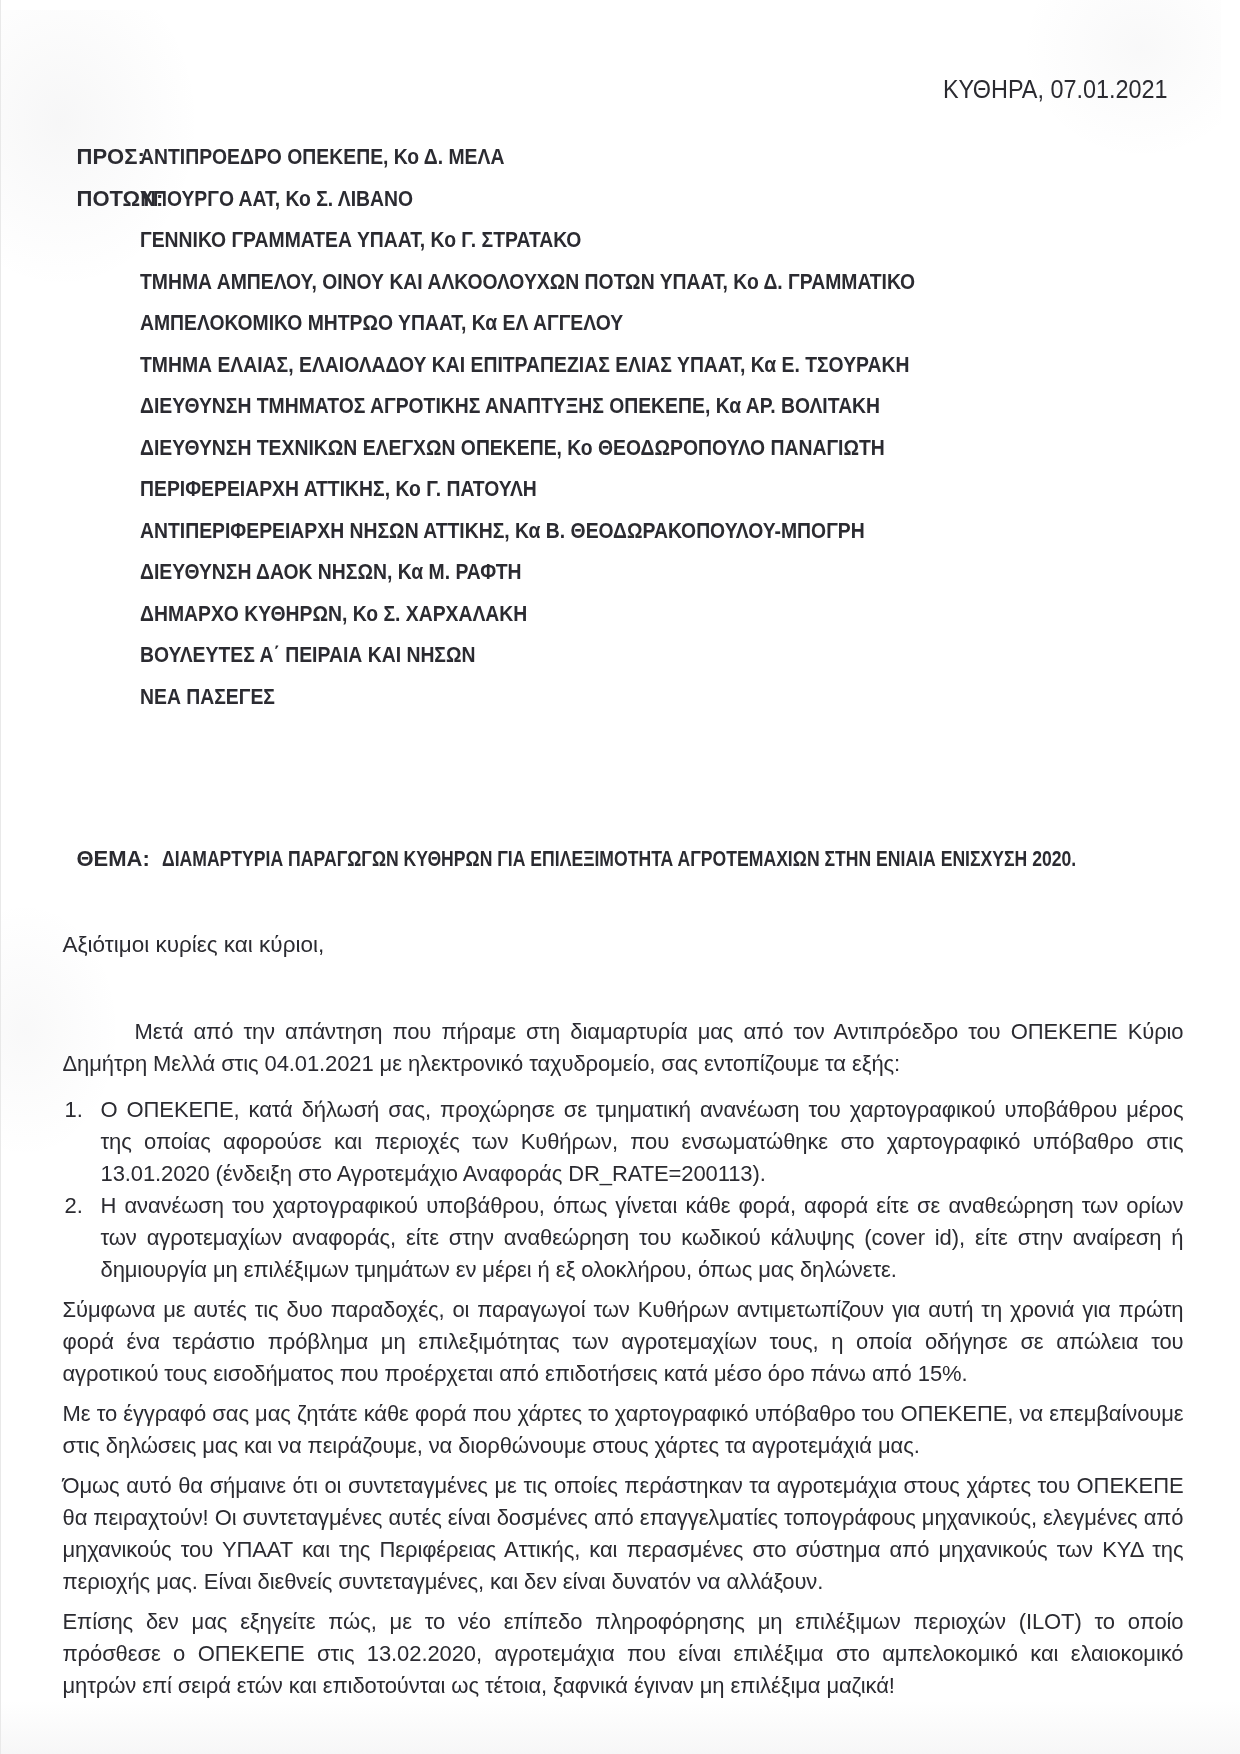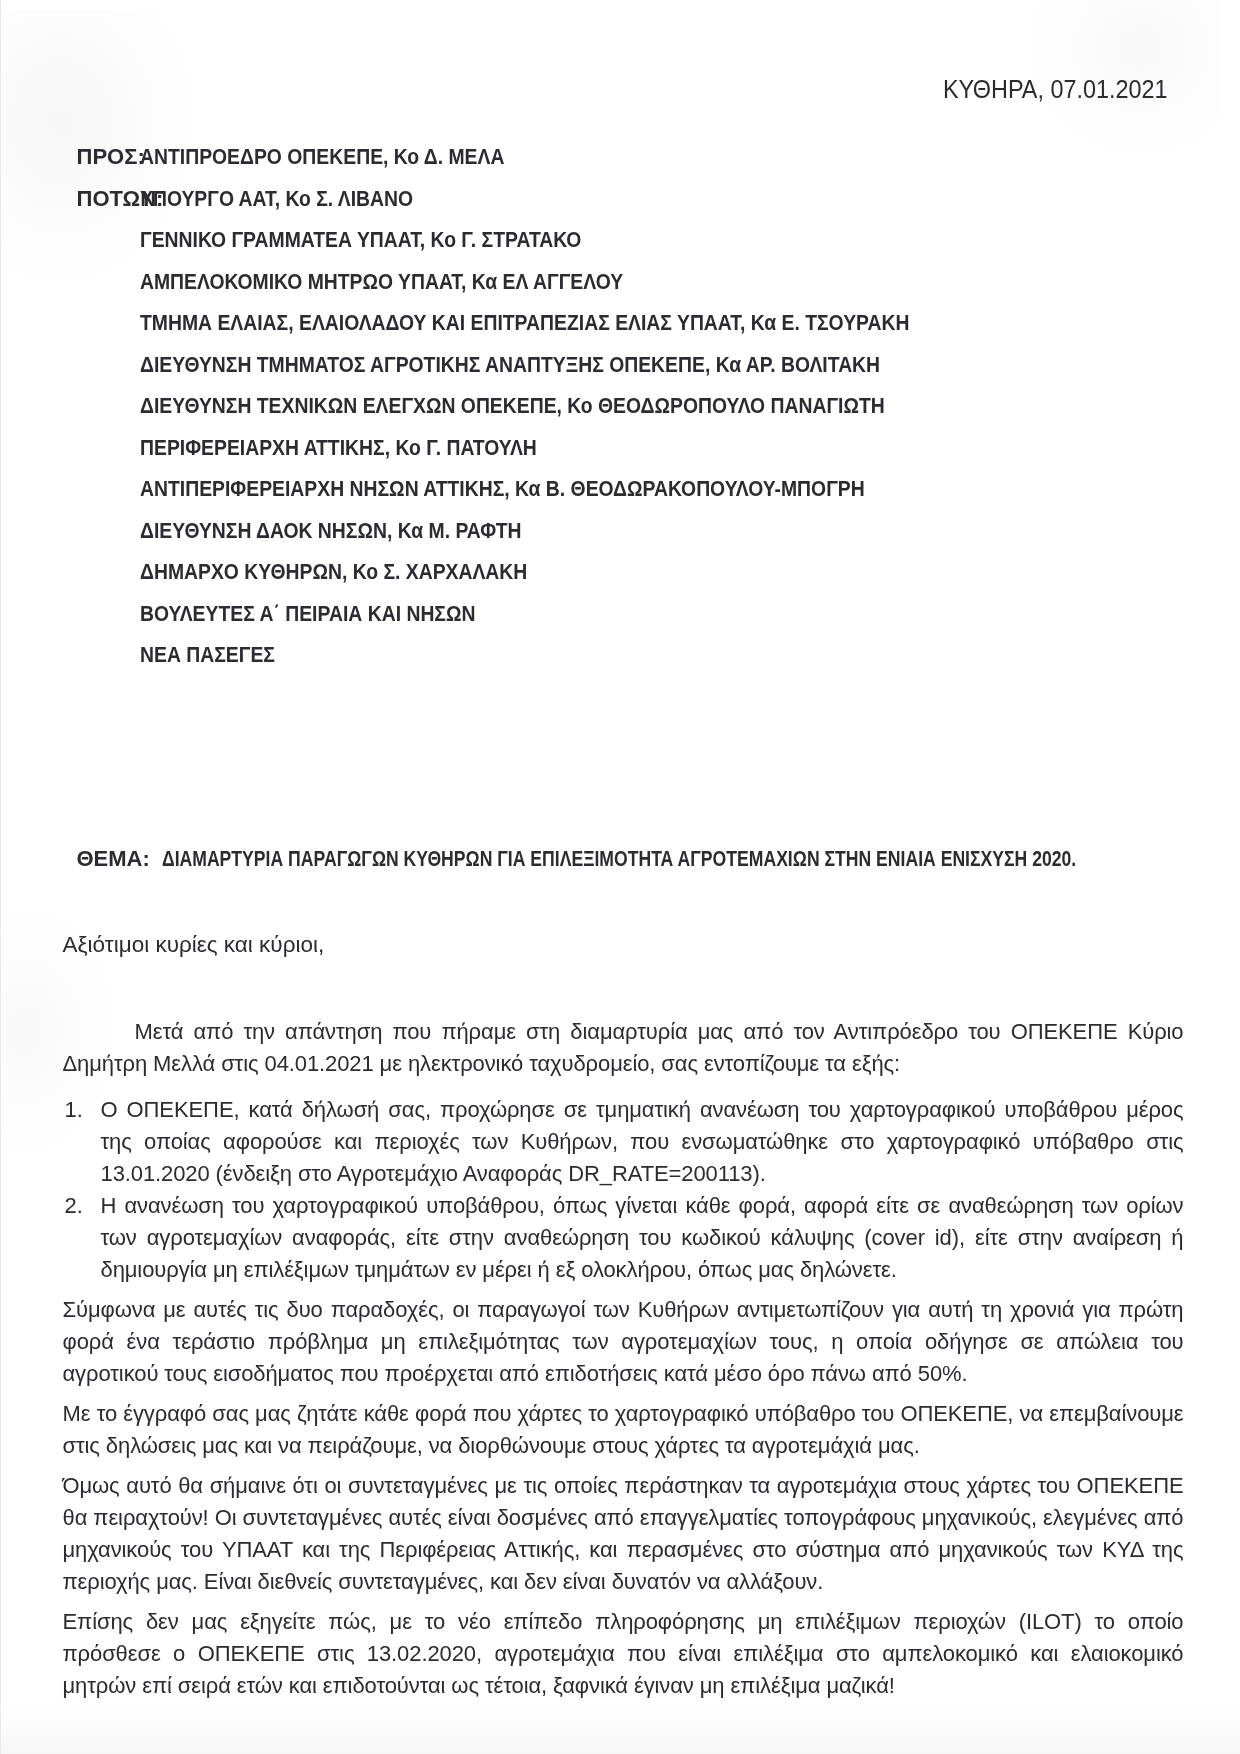--- a/index.html
+++ b/index.html
@@ -84,20 +84,23 @@
       <span class="recip-value">ΑΝΤΙΠΡΟΕΔΡΟ ΟΠΕΚΕΠΕ, Κο Δ. ΜΕΛΑ</span>
     </div>
     <div class="recip-row">
       <span class="recip-label">ΠΟΤΩΝ:</span>
       <span class="recip-value">ΥΠΟΥΡΓΟ ΑΑΤ, Κο Σ. ΛΙΒΑΝΟ</span>
     </div>
     <div class="recip-row">
       <span class="recip-value">ΓΕΝΝΙΚΟ ΓΡΑΜΜΑΤΕΑ ΥΠΑΑΤ, Κο Γ. ΣΤΡΑΤΑΚΟ</span>
     </div>
     <div class="recip-row">
+      <span class="recip-value">ΤΜΗΜΑ ΑΜΠΕΛΟΥ, ΟΙΝΟΥ ΚΑΙ ΑΛΚΟΟΛΟΥΧΩΝ ΠΟΤΩΝ ΥΠΑΑΤ, Κο Δ. ΓΡΑΜΜΑΤΙΚΟ</span>
+    </div>
+    <div class="recip-row">
       <span class="recip-value">ΑΜΠΕΛΟΚΟΜΙΚΟ ΜΗΤΡΩΟ ΥΠΑΑΤ, Κα ΕΛ ΑΓΓΕΛΟΥ</span>
     </div>
     <div class="recip-row">
       <span class="recip-value">ΤΜΗΜΑ ΕΛΑΙΑΣ, ΕΛΑΙΟΛΑΔΟΥ ΚΑΙ ΕΠΙΤΡΑΠΕΖΙΑΣ ΕΛΙΑΣ ΥΠΑΑΤ, Κα Ε. ΤΣΟΥΡΑΚΗ</span>
     </div>
     <div class="recip-row">
       <span class="recip-value">ΔΙΕΥΘΥΝΣΗ ΤΜΗΜΑΤΟΣ ΑΓΡΟΤΙΚΗΣ ΑΝΑΠΤΥΞΗΣ ΟΠΕΚΕΠΕ, Κα ΑΡ. ΒΟΛΙΤΑΚΗ</span>
     </div>
     <div class="recip-row">
       <span class="recip-value">ΔΙΕΥΘΥΝΣΗ ΤΕΧΝΙΚΩΝ ΕΛΕΓΧΩΝ ΟΠΕΚΕΠΕ, Κο ΘΕΟΔΩΡΟΠΟΥΛΟ ΠΑΝΑΓΙΩΤΗ</span>
@@ -134,19 +137,19 @@
 
     <div class="li">
       <span class="num">1.</span>
       <span>Ο ΟΠΕΚΕΠΕ, κατά δήλωσή σας, προχώρησε σε τμηματική ανανέωση του χαρτογραφικού υποβάθρου μέρος της οποίας αφορούσε και περιοχές των Κυθήρων, που ενσωματώθηκε στο χαρτογραφικό υπόβαθρο στις 13.01.2020 (ένδειξη στο Αγροτεμάχιο Αναφοράς DR_RATE=200113).</span>
     </div>
     <div class="li">
       <span class="num">2.</span>
       <span>Η ανανέωση του χαρτογραφικού υποβάθρου, όπως γίνεται κάθε φορά, αφορά είτε σε αναθεώρηση των ορίων των αγροτεμαχίων αναφοράς, είτε στην αναθεώρηση του κωδικού κάλυψης (cover id), είτε στην αναίρεση ή δημιουργία μη επιλέξιμων τμημάτων εν μέρει ή εξ ολοκλήρου, όπως μας δηλώνετε.</span>
     </div>
 
-    <p class="para">Σύμφωνα με αυτές τις δυο παραδοχές, οι παραγωγοί των Κυθήρων αντιμετωπίζουν για αυτή τη χρονιά για πρώτη φορά ένα τεράστιο πρόβλημα μη επιλεξιμότητας των αγροτεμαχίων τους, η οποία οδήγησε σε απώλεια του αγροτικού τους εισοδήματος που προέρχεται από επιδοτήσεις κατά μέσο όρο πάνω από 50%.</p>
+    <p class="para">Σύμφωνα με αυτές τις δυο παραδοχές, οι παραγωγοί των Κυθήρων αντιμετωπίζουν για αυτή τη χρονιά για πρώτη φορά ένα τεράστιο πρόβλημα μη επιλεξιμότητας των αγροτεμαχίων τους, η οποία οδήγησε σε απώλεια του αγροτικού τους εισοδήματος που προέρχεται από επιδοτήσεις κατά μέσο όρο πάνω από 15%.</p>
     <p class="para">Με το έγγραφό σας μας ζητάτε κάθε φορά που χάρτες το χαρτογραφικό υπόβαθρο του ΟΠΕΚΕΠΕ, να επεμβαίνουμε στις δηλώσεις μας και να πειράζουμε, να διορθώνουμε στους χάρτες τα αγροτεμάχιά μας.</p>
     <p class="para">Όμως αυτό θα σήμαινε ότι οι συντεταγμένες με τις οποίες περάστηκαν τα αγροτεμάχια στους χάρτες του ΟΠΕΚΕΠΕ θα πειραχτούν! Οι συντεταγμένες αυτές είναι δοσμένες από επαγγελματίες τοπογράφους μηχανικούς, ελεγμένες από μηχανικούς του ΥΠΑΑΤ και της Περιφέρειας Αττικής, και περασμένες στο σύστημα από μηχανικούς των ΚΥΔ της περιοχής μας. Είναι διεθνείς συντεταγμένες, και δεν είναι δυνατόν να αλλάξουν.</p>
     <p class="para">Επίσης δεν μας εξηγείτε πώς, με το νέο επίπεδο πληροφόρησης μη επιλέξιμων περιοχών (ILOT) το οποίο πρόσθεσε ο ΟΠΕΚΕΠΕ στις 13.02.2020, αγροτεμάχια που είναι επιλέξιμα στο αμπελοκομικό και ελαιοκομικό μητρών επί σειρά ετών και επιδοτούνται ως τέτοια, ξαφνικά έγιναν μη επιλέξιμα μαζικά!</p>
   </div>
 
 </div>
 
 </body></html>

